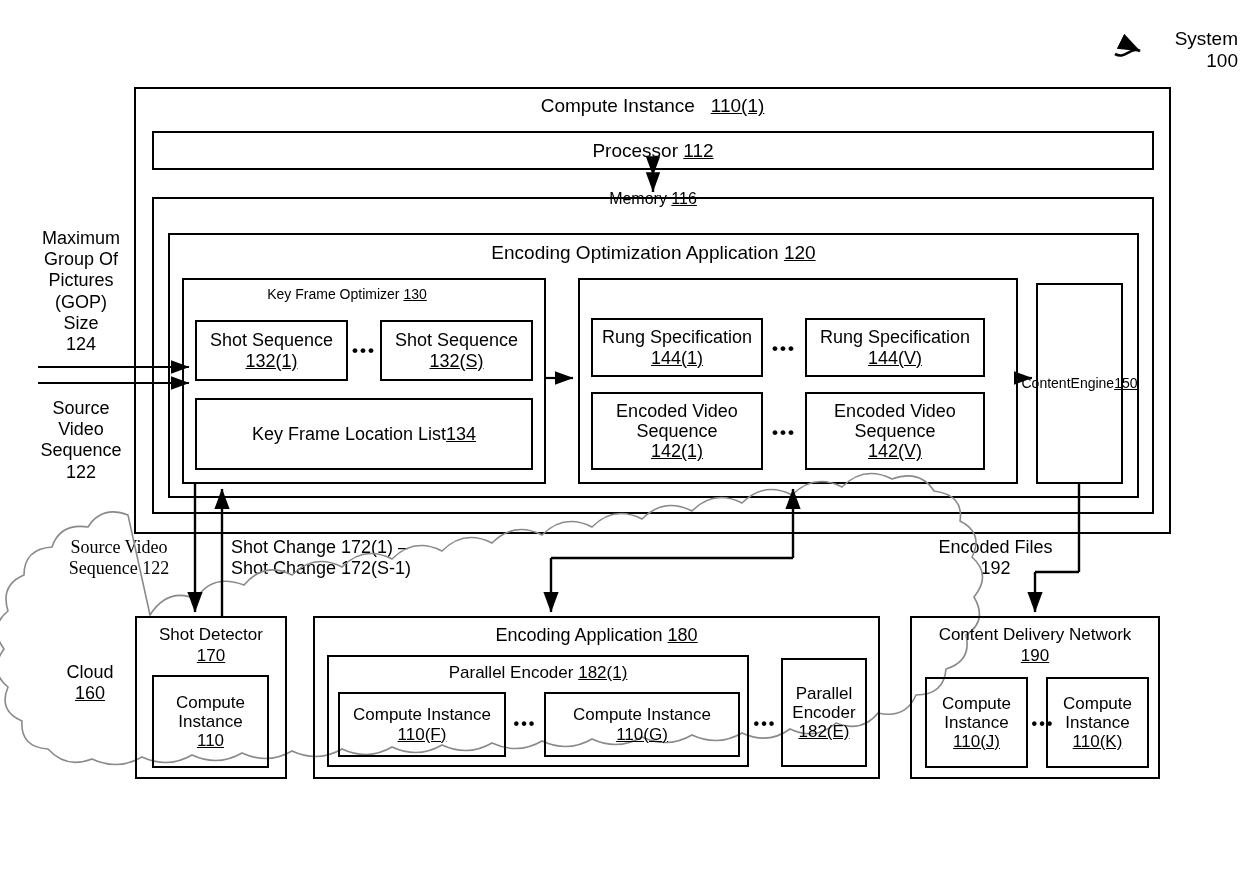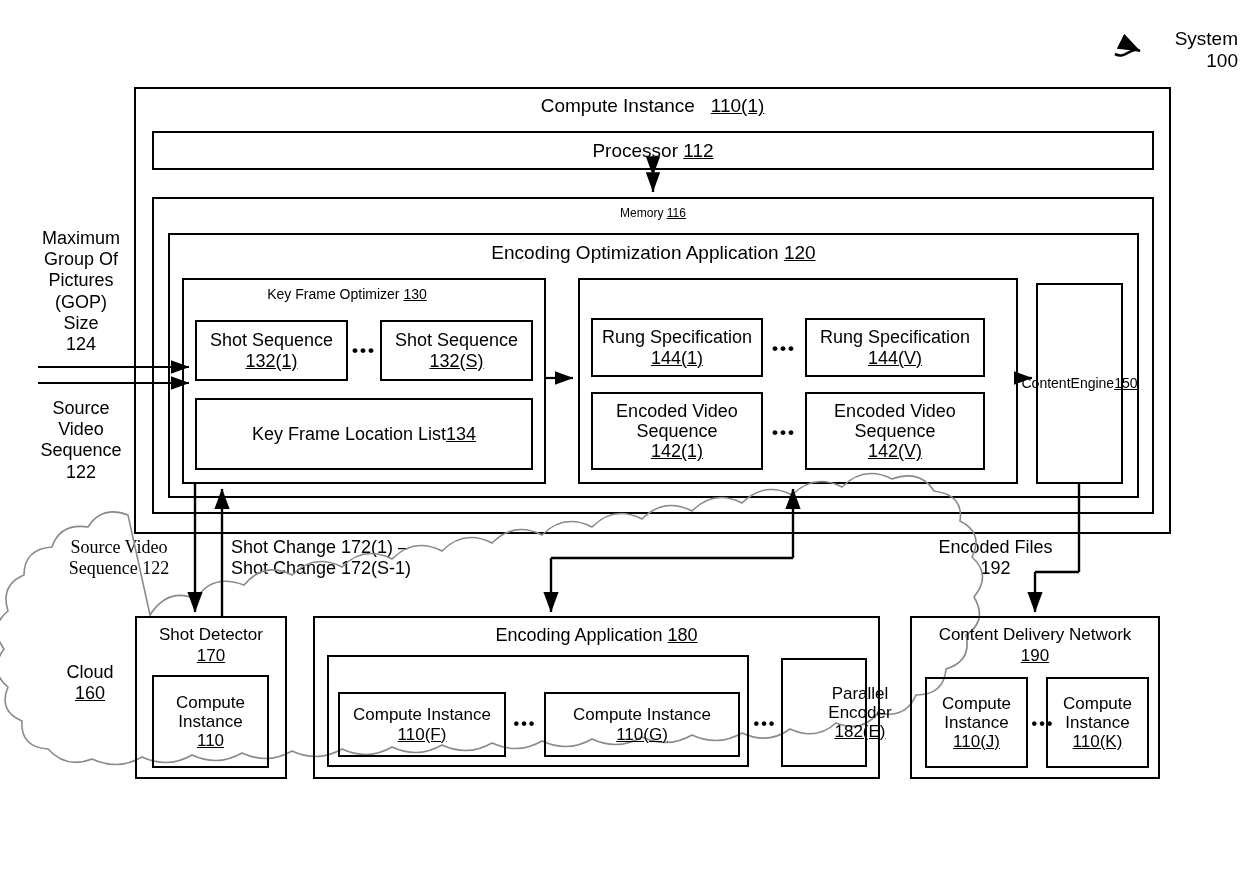--- a/index.html
+++ b/index.html
@@ -37,21 +37,21 @@
     &nbsp;&nbsp;<span class="u">110(1)</span>
   </div>
 
   <div class="box" style="left:152px;top:131px;width:1002px;height:39px;"></div>
   <div class="top-title" style="left:152px;width:1002px;top:140px;font-size:19px;">
     <span>Processor</span>
     <span class="u">112</span>
   </div>
 
   <div class="box" style="left:152px;top:197px;width:1002px;height:317px;"></div>
-  <div class="top-title" style="left:152px;width:1002px;top:206px;font-size:12px;">
+  <div class="top-title" style="left:152px;width:1002px;top:190px;font-size:16px;">
     <span>Memory</span>
     <span class="u">116</span>
   </div>
 
   <div class="box" style="left:168px;top:233px;width:971px;height:265px;"></div>
   <div class="top-title" style="left:168px;width:971px;top:242px;font-size:19px;">
     <span>Encoding Optimization Application</span>
     <span class="u">120</span>
   </div>
 
@@ -245,39 +245,43 @@
     <span class="u">110</span>
   </div>
 
   <div class="box" style="left:313px;top:616px;width:567px;height:163px;"></div>
   <div class="top-title" style="left:313px;width:567px;top:625px;font-size:18px;">
     <span>Encoding Application</span>
     <span class="u">180</span>
   </div>
 
   <div class="box" style="left:327px;top:655px;width:422px;height:112px;"></div>
+  <div class="top-title" style="left:327px;width:422px;top:663px;font-size:17px;">
+    <span>Parallel Encoder</span>
+    <span class="u">182(1)</span>
+  </div>
 
   <div class="box" style="left:338px;top:692px;width:168px;height:65px;"></div>
   <div class="lbl ctr" style="left:338px;top:692px;width:168px;height:65px;font-size:17px;flex-direction:column;">
     <span>Compute Instance</span>
     <span class="u">110(F)</span>
   </div>
 
   <div class="dots" style="left:506px;top:716px;width:38px;font-size:16px;">•••</div>
 
   <div class="box" style="left:544px;top:692px;width:196px;height:65px;"></div>
   <div class="lbl ctr" style="left:544px;top:692px;width:196px;height:65px;font-size:17px;flex-direction:column;">
     <span>Compute Instance</span>
     <span class="u">110(G)</span>
   </div>
 
   <div class="dots" style="left:749px;top:716px;width:32px;font-size:16px;">•••</div>
 
   <div class="box" style="left:781px;top:658px;width:86px;height:109px;"></div>
-  <div class="lbl ctr" style="left:781px;top:658px;width:86px;height:109px;font-size:17px;flex-direction:column;padding-left:36px;">
+  <div class="lbl ctr" style="left:781px;top:658px;width:86px;height:109px;font-size:17px;flex-direction:column;">
     <span>Parallel</span>
     <span>Encoder</span>
     <span class="u">182(E)</span>
   </div>
 
   <div class="box" style="left:910px;top:616px;width:250px;height:163px;"></div>
   <div class="top-title" style="left:910px;width:250px;top:624px;font-size:17px;line-height:1.25;">
     <span>Content Delivery Network</span><br>
     <span class="u">190</span>
   </div>

